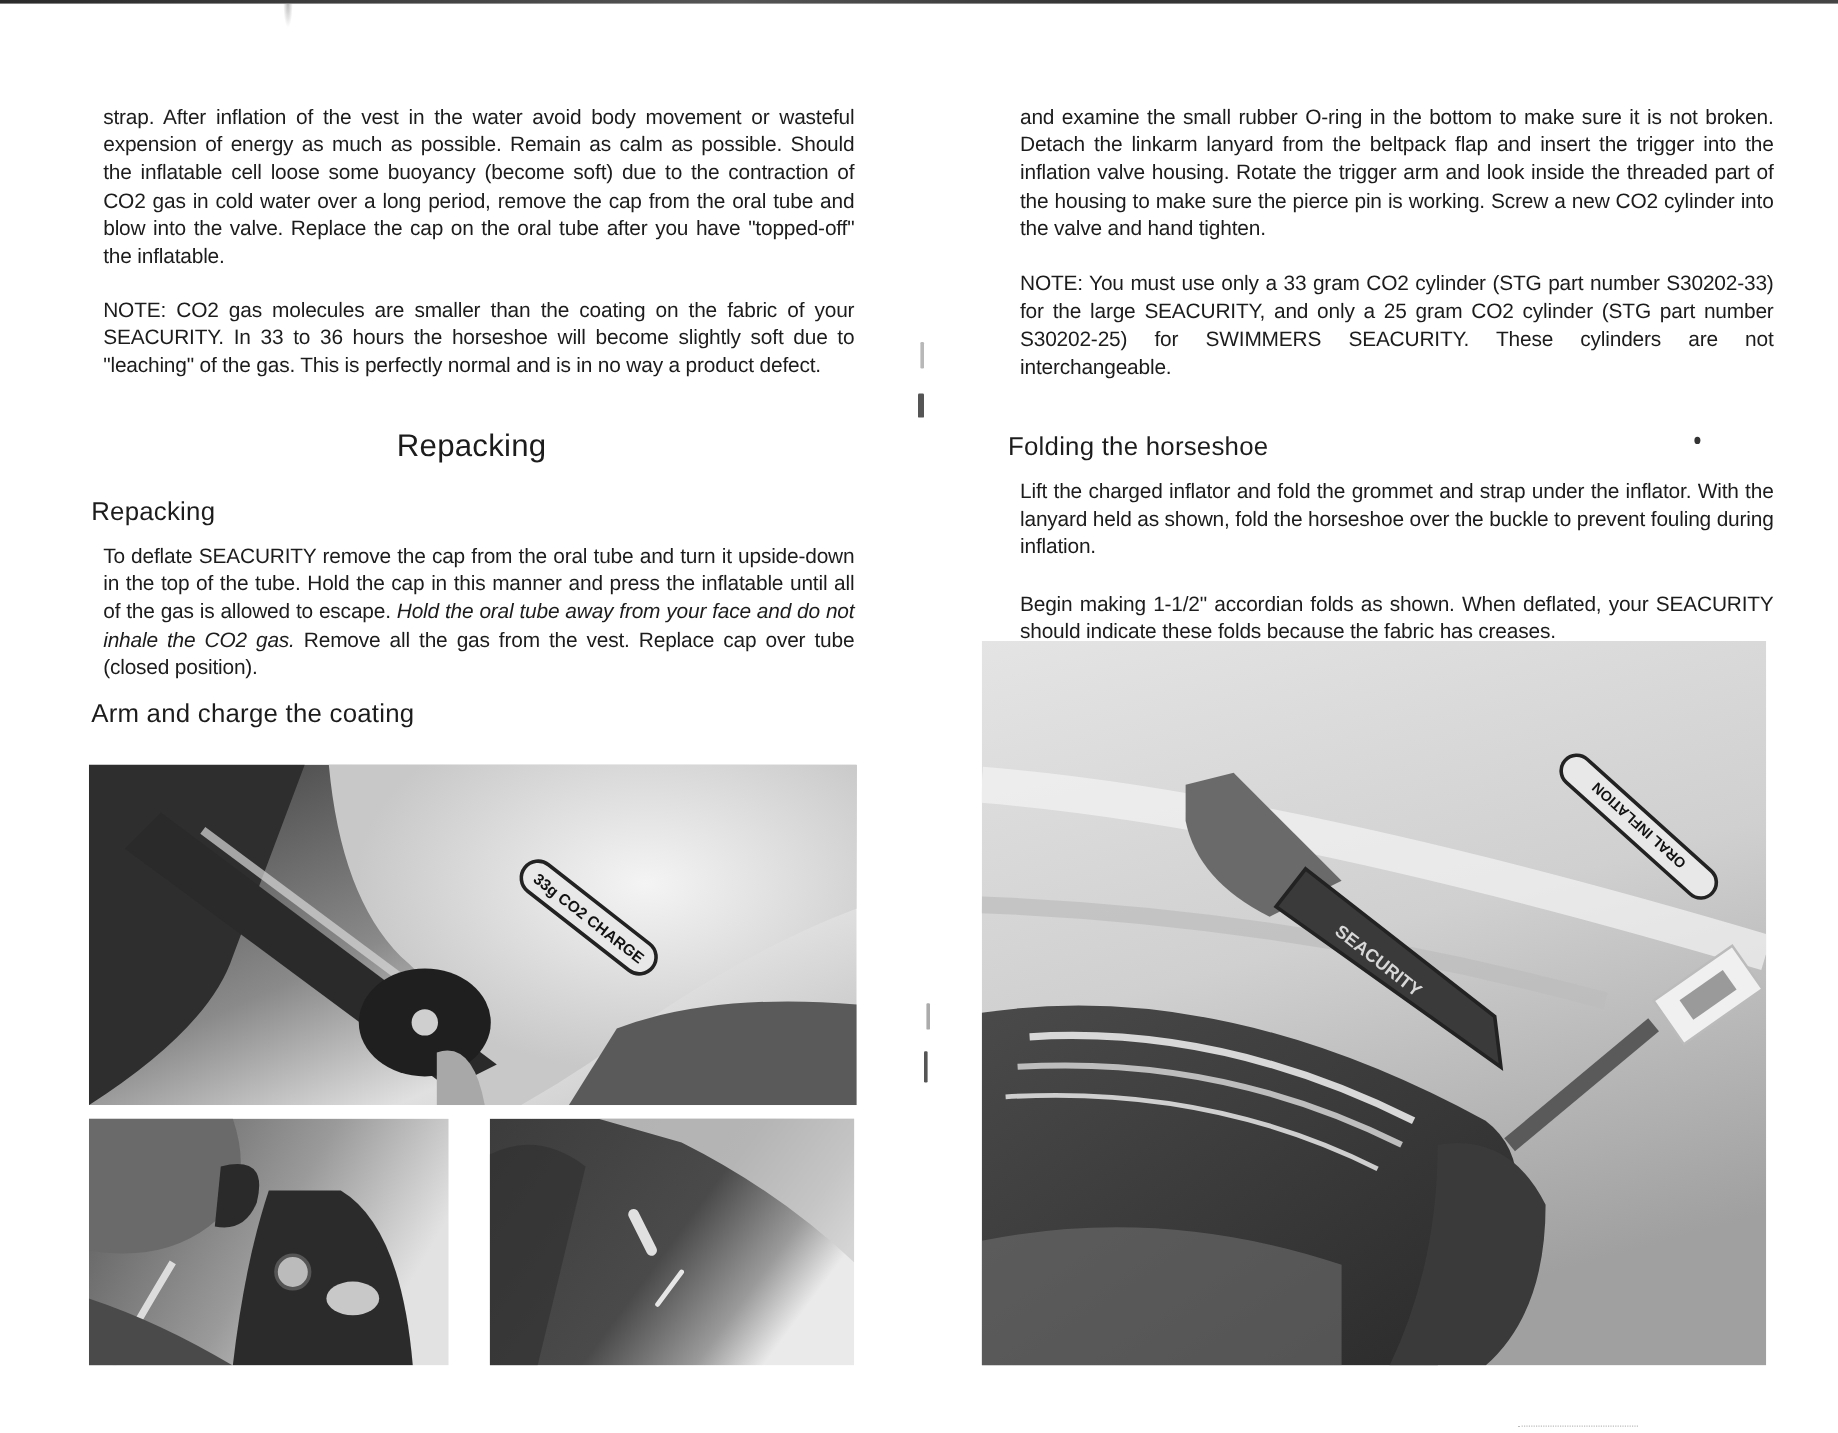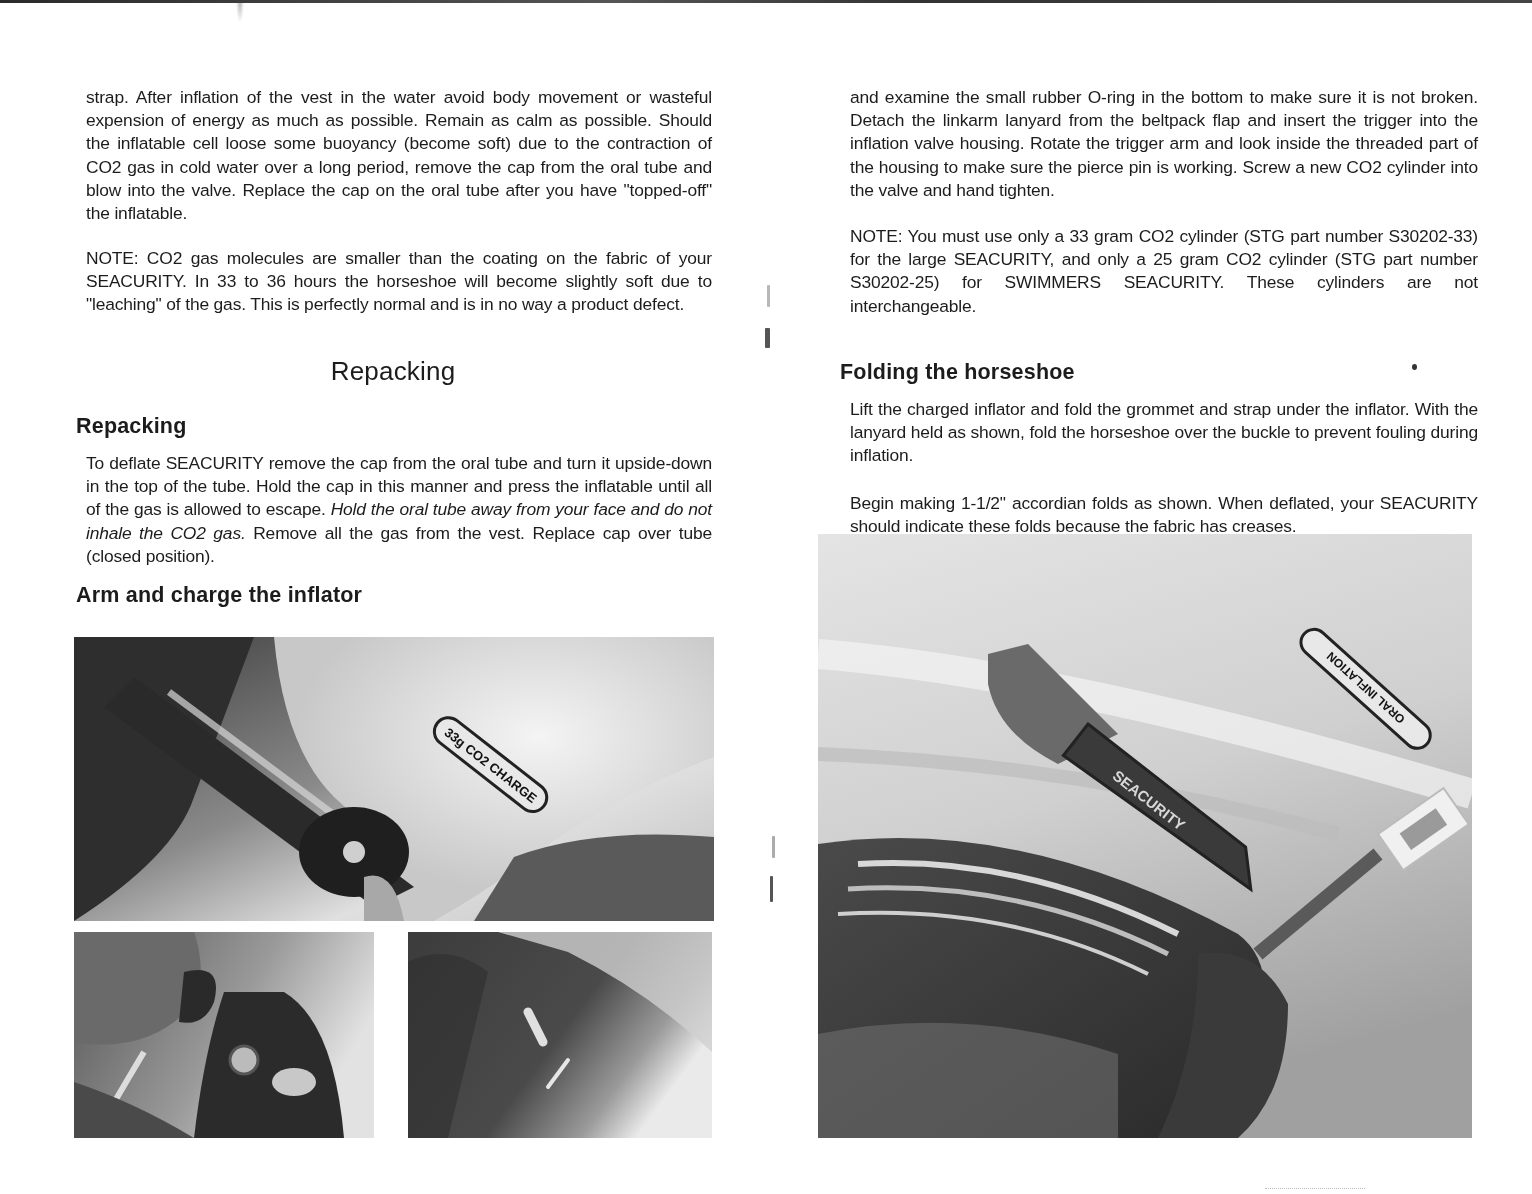--- a/index.html
+++ b/index.html
@@ -21,21 +21,21 @@
   .page-right { left: 840px; width: 628px; }
   p.body {
     position: absolute; margin: 10px; font-size: 17.4px; line-height: 23.2px;
     text-align: justify; letter-spacing: -0.15px;
   }
   p.body em { font-style: italic; }
   .h1 {
     position: absolute; margin: 4px; font-size: 26px; font-weight: normal; letter-spacing: 0.2px;
   }
   .h2 {
-    position: absolute; margin: 0; font-size: 21.5px; font-weight: bold; letter-spacing: 0.2px; text-align: right;
+    position: absolute; margin: 0; font-size: 21.5px; font-weight: normal; letter-spacing: 0.2px; text-align: right;
   }
   .photo { position: absolute; overflow: hidden; }
   .photo svg { display: block; width: 100%; height: 100%; }
   .gutter-mark {
     position: absolute; width: 3px; background: #888; border-radius: 1px;
   }
   .speck { position: absolute; background: #333; border-radius: 50%; }
   .footer-dots {
     position: absolute; left: 1265px; top: 1188px; width: 100px; height: 1px;
     border-top: 1px dotted #bbb;
@@ -50,21 +50,21 @@
 <div class="page page-left">
   <p class="body" style="top:76px; width:626px;">strap. After inflation of the vest in the water avoid body movement or wasteful expension of energy as much as possible. Remain as calm as possible. Should the inflatable cell loose some buoyancy (become soft) due to the contraction of CO2 gas in cold water over a long period, remove the cap from the oral tube and blow into the valve. Replace the cap on the oral tube after you have "topped-off" the inflatable.</p>
 
   <p class="body" style="top:237px; width:626px;">NOTE: CO2 gas molecules are smaller than the coating on the fabric of your SEACURITY. In 33 to 36 hours the horseshoe will become slightly soft due to "leaching" of the gas. This is perfectly normal and is in no way a product defect.</p>
 
   <h1 class="h1" style="top:352px; left:0; width:626px; text-align:center;">Repacking</h1>
 
   <h2 class="h2" style="top:414px; left:0;">Repacking</h2>
   <p class="body" style="top:442px; width:626px;"><span>To deflate SEACURITY remove the cap from the oral tube and turn it upside-down in the top of the tube. Hold the cap in this manner and press the inflatable until all of the gas is allowed to escape. </span><em>Hold the oral tube away from your face and do not inhale the CO2 gas.</em><span> Remove all the gas from the vest. Replace cap over tube (closed position).</span></p>
 
-  <h2 class="h2" style="top:583px; left:0;">Arm and charge the inflator</h2>
+  <h2 class="h2" style="top:583px; left:0;">Arm and charge the coating</h2>
   <p class="body" style="top:636px; width:626px; text-align:right;">Unscrew the expended CO2 cylinder and discard. Look inside the inflator</p>
 </div>
 
 <div class="photo" style="left:74px; top:637px; width:640px; height:284px;">
   <svg viewBox="0 0 640 284" preserveAspectRatio="none">
     <defs>
       <linearGradient id="lt-bg" x1="0" y1="0" x2="1" y2="1">
         <stop offset="0" stop-color="#3a3a3a"></stop>
         <stop offset="0.45" stop-color="#8a8a8a"></stop>
         <stop offset="0.7" stop-color="#e0e0e0"></stop>

